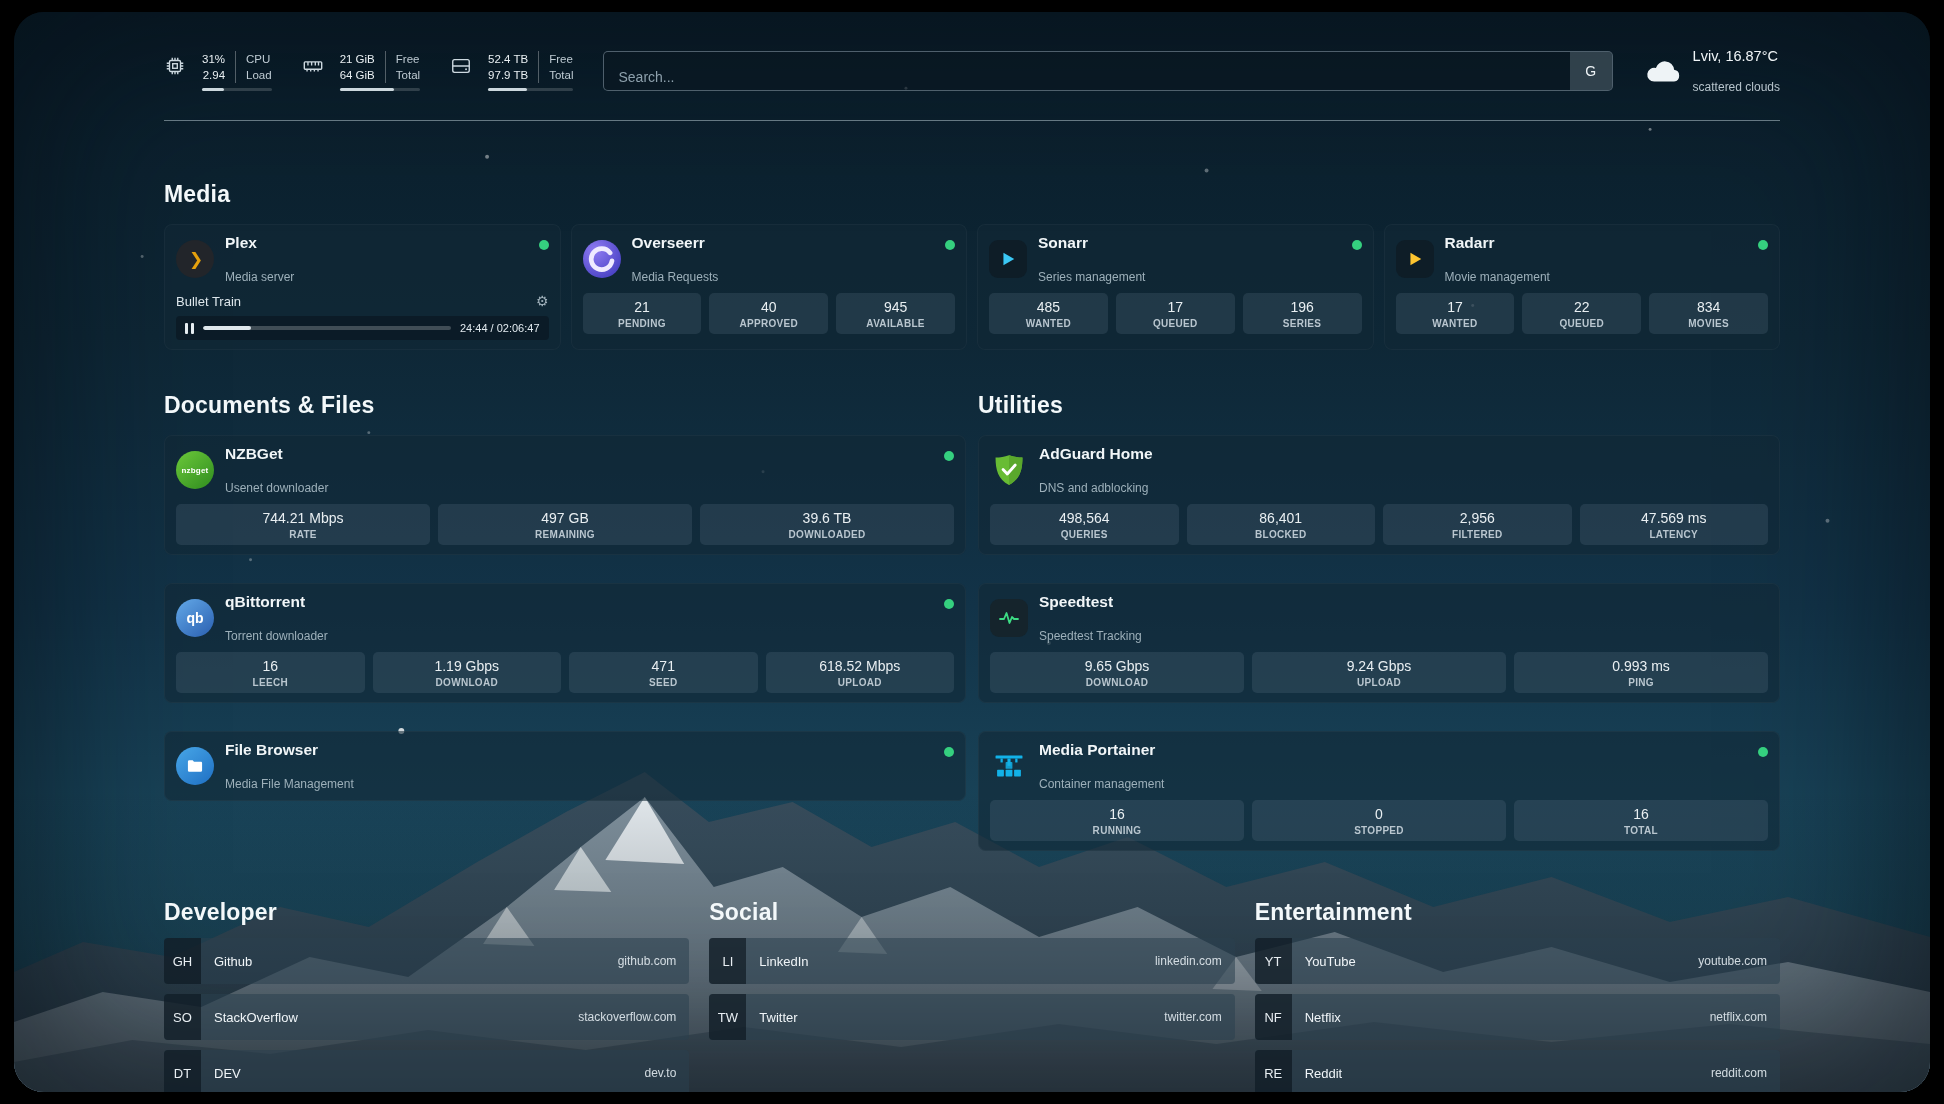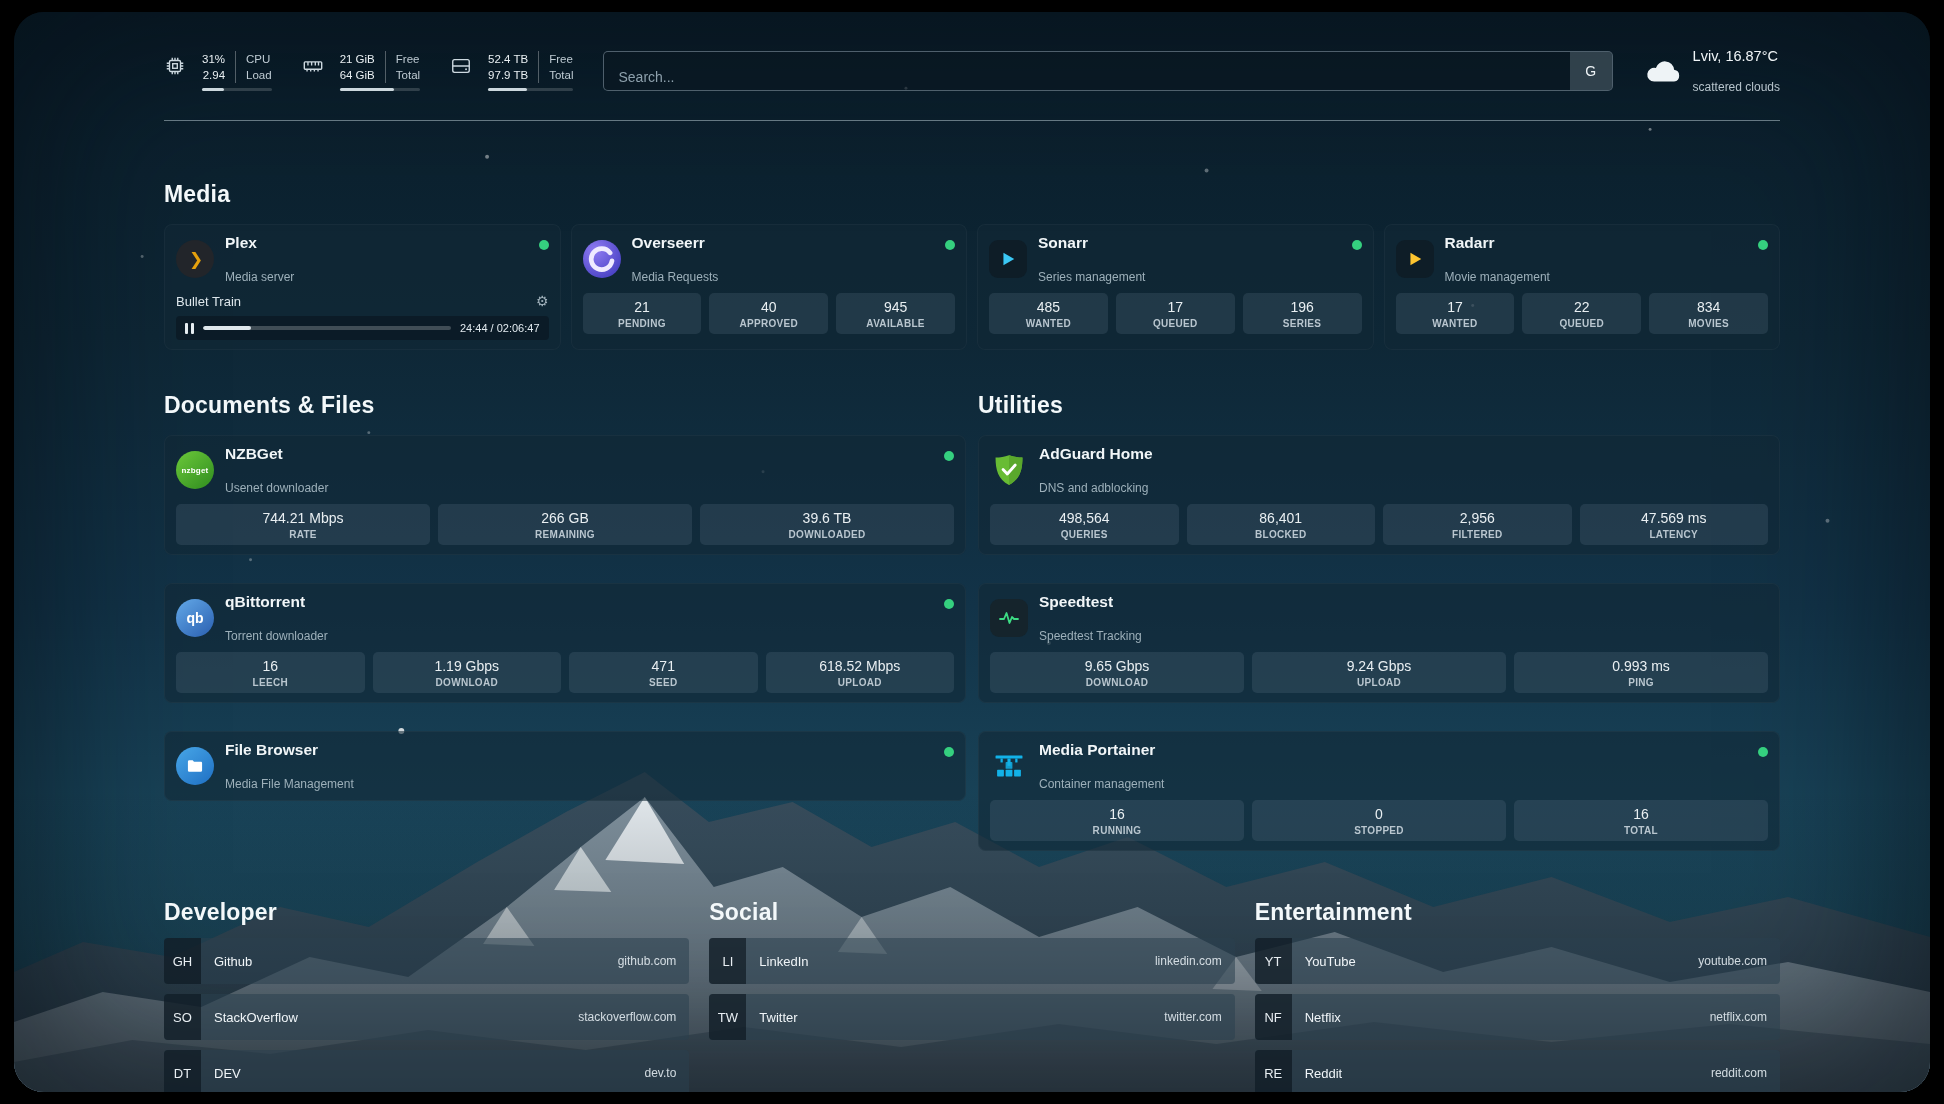--- a/index.html
+++ b/index.html
@@ -351,21 +351,21 @@
               <div class="subtitle">Usenet downloader</div>
             </div>
             <span class="dot"></span>
           </div>
           <div class="stats">
             <div class="stat">
                 <div class="v">744.21 Mbps</div>
                 <div class="l">RATE</div>
               </div>
             <div class="stat">
-                <div class="v">266 GB</div>
+                <div class="v">497 GB</div>
                 <div class="l">REMAINING</div>
               </div>
             <div class="stat">
                 <div class="v">39.6 TB</div>
                 <div class="l">DOWNLOADED</div>
               </div>
           </div>
         </div>
 
         <div class="card">

